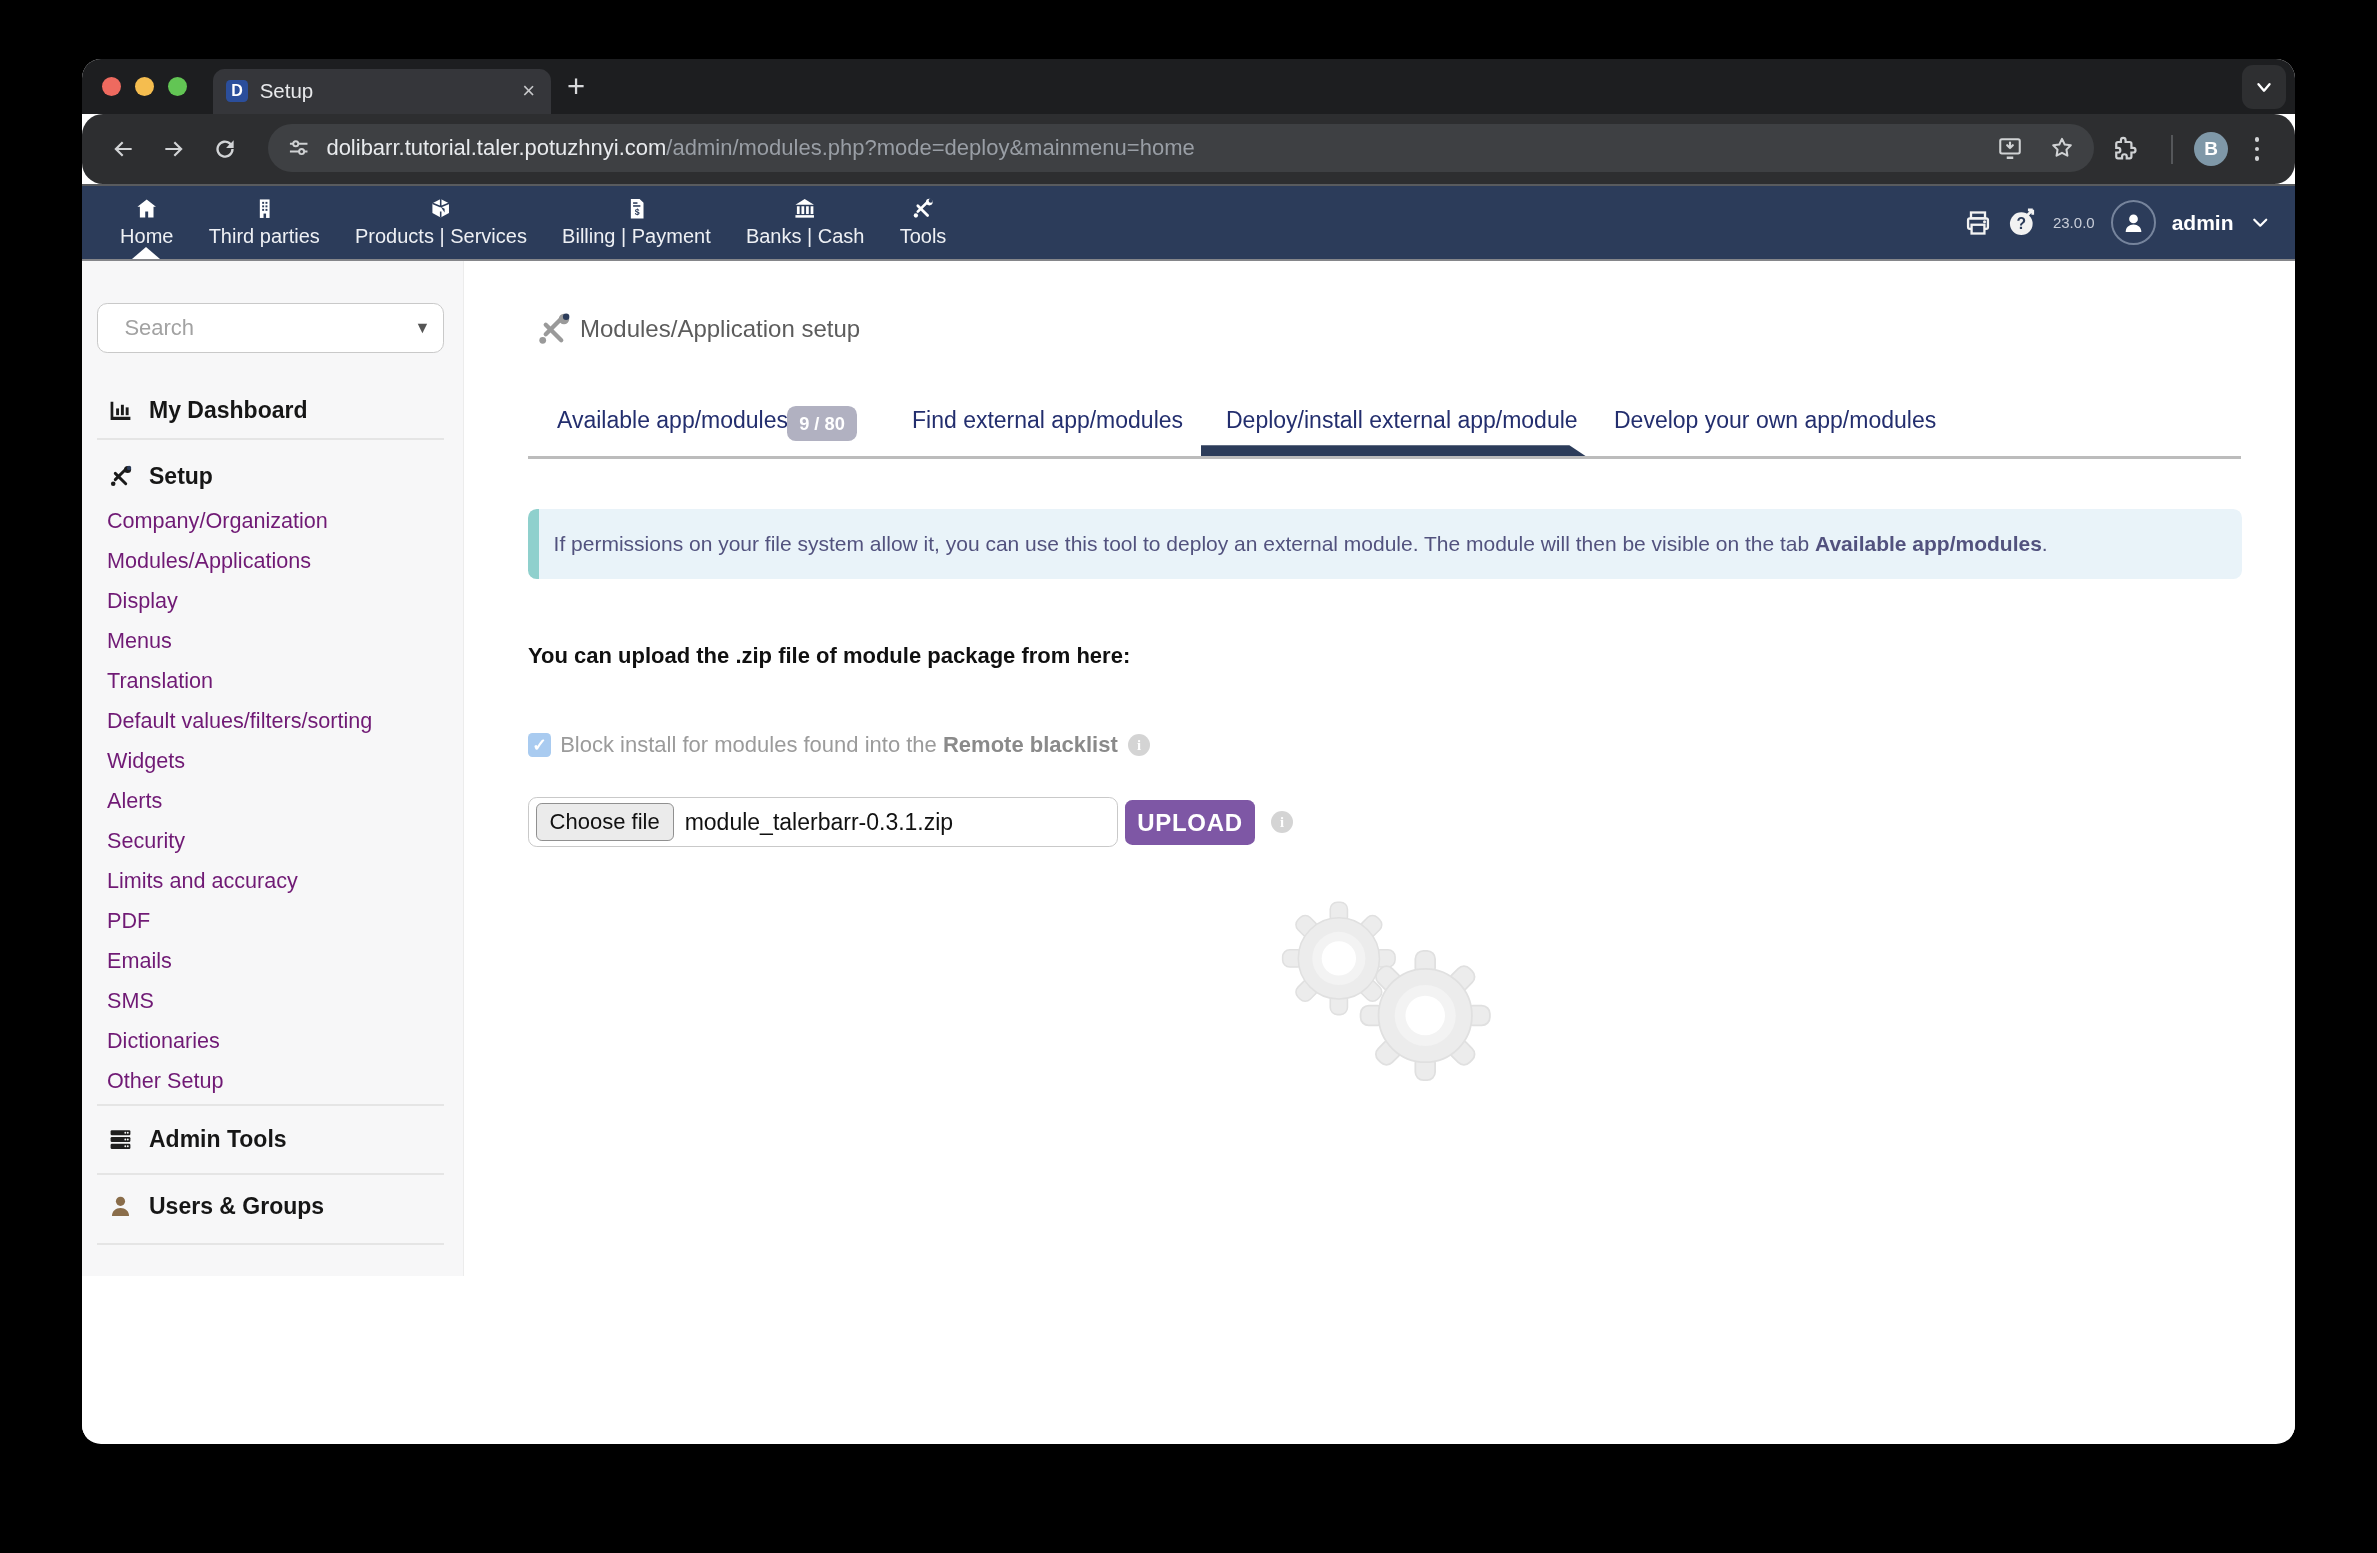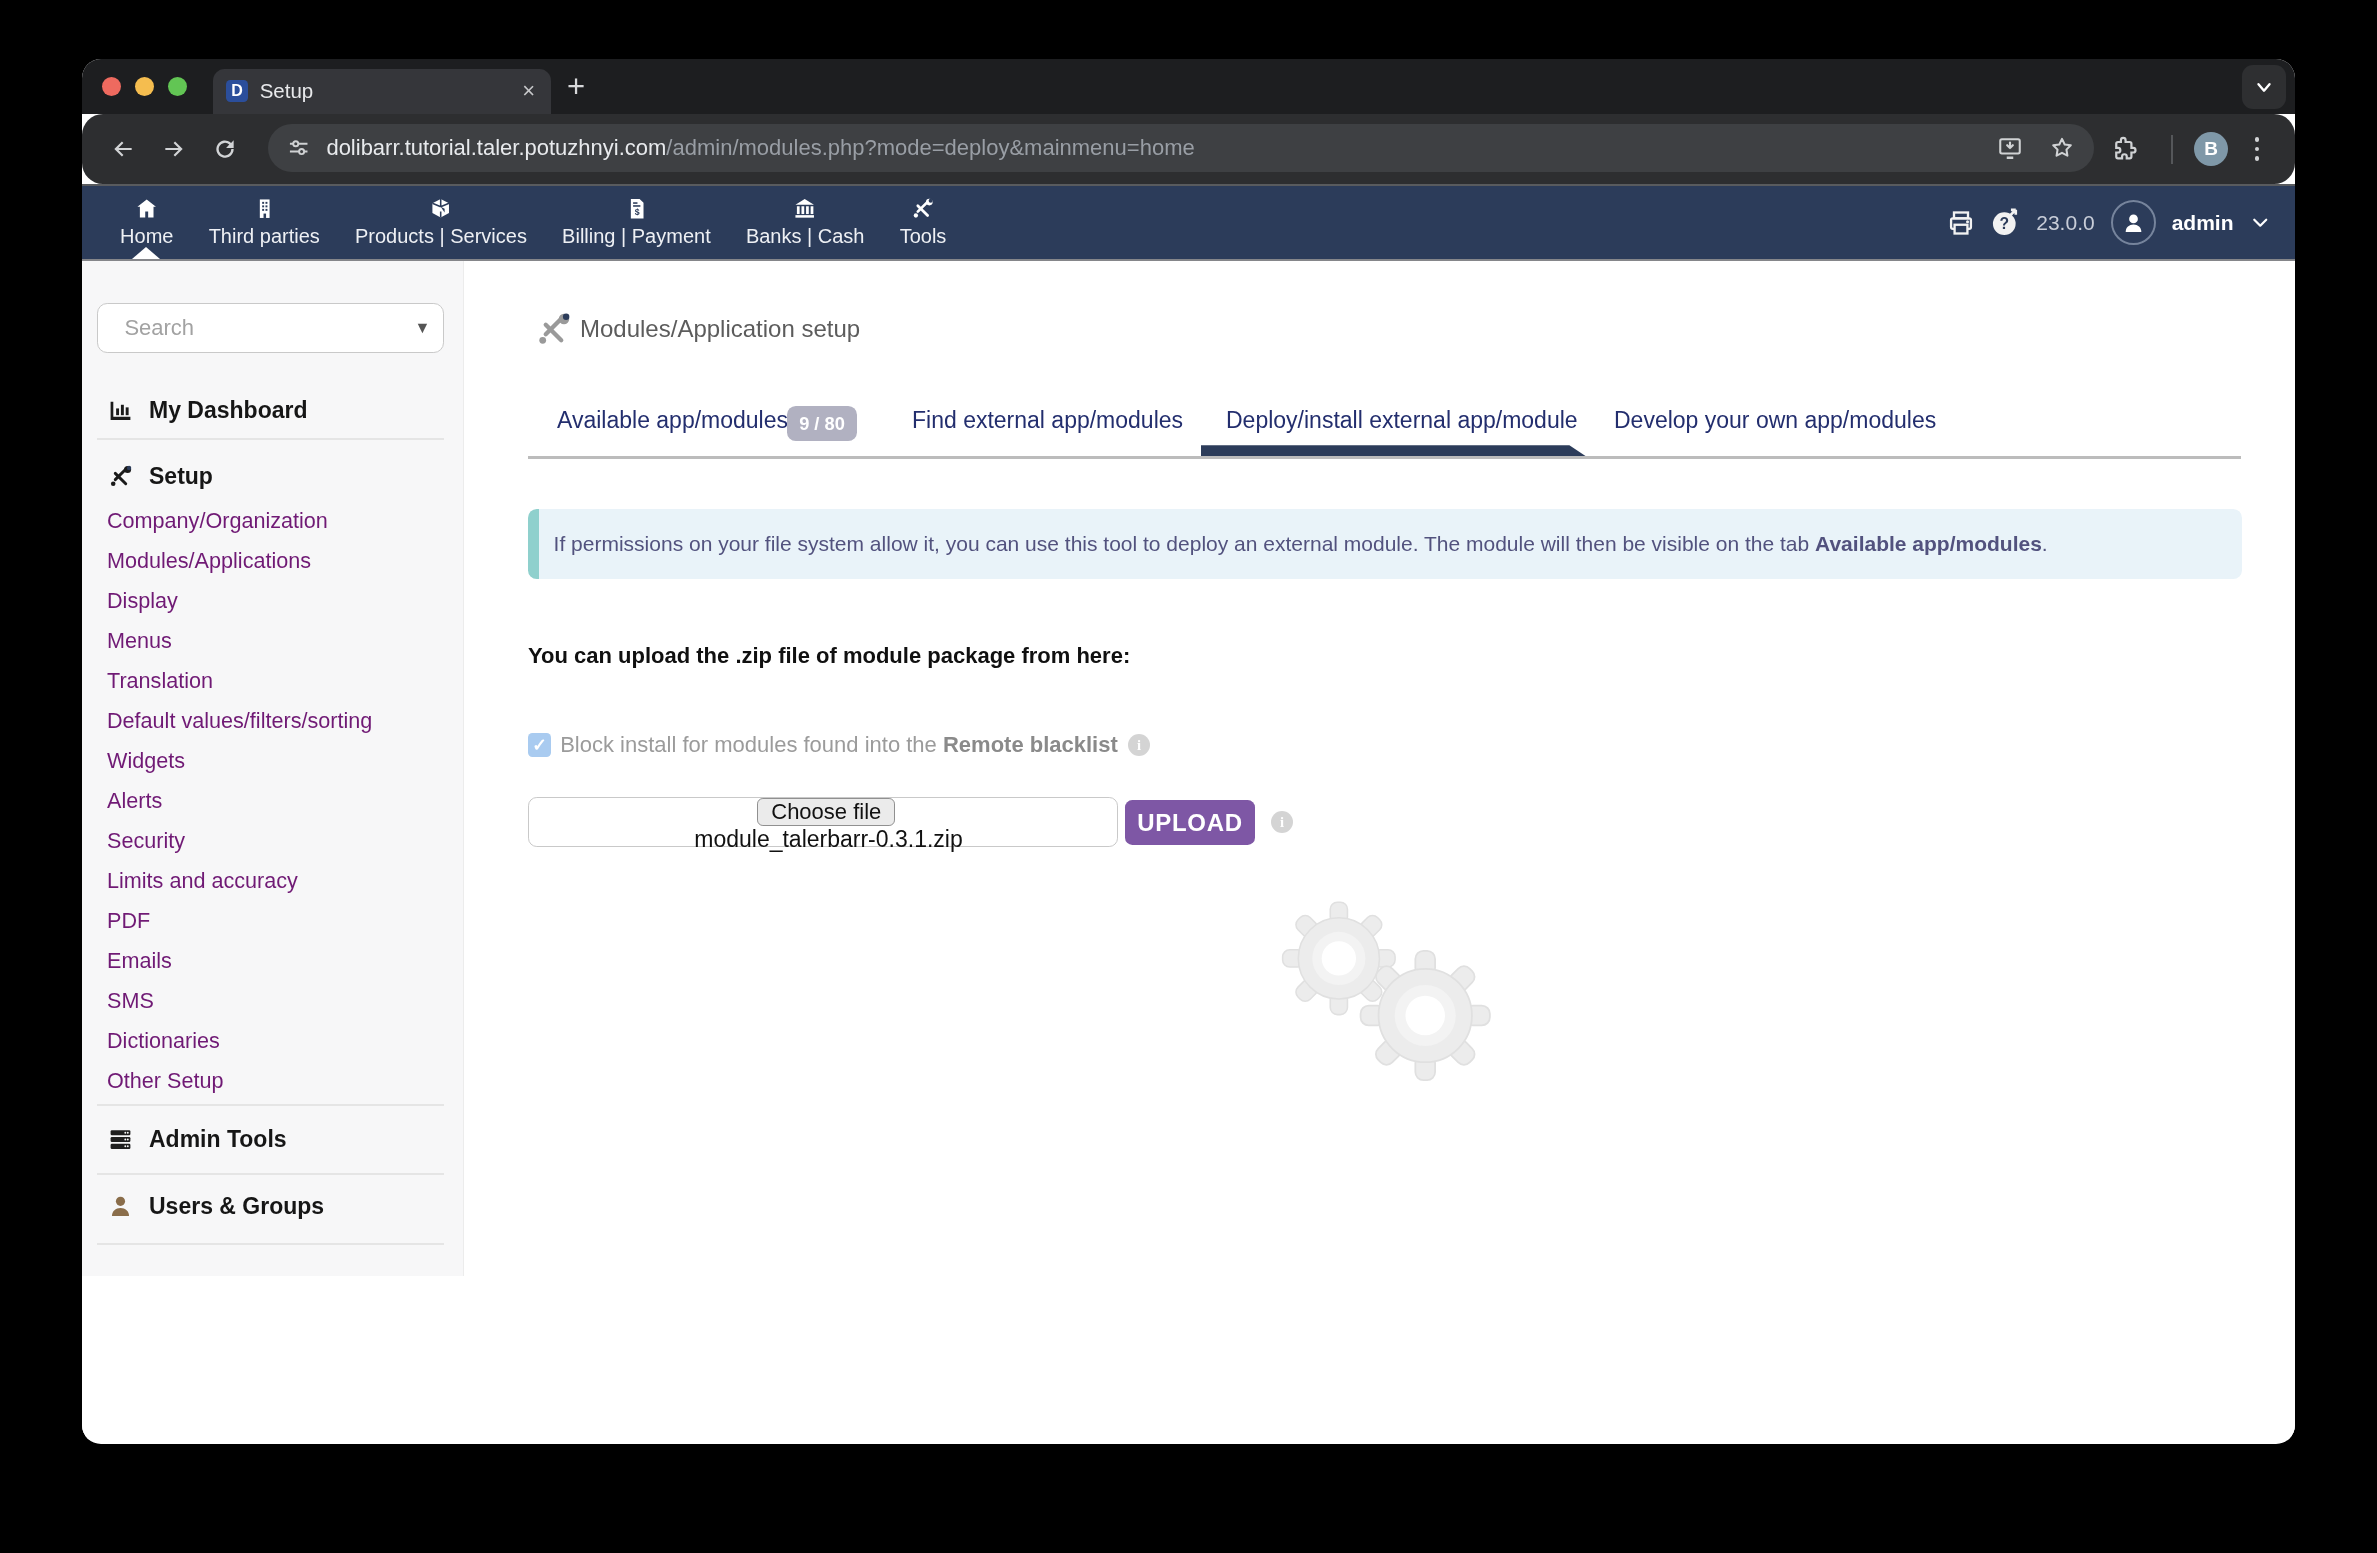--- a/index.html
+++ b/index.html
@@ -41,21 +41,21 @@
   
   .dolibar{position:relative;height:73px;background:#2c3c5a;border-bottom:2.2px solid #85868a;
            display:flex;align-items:stretch;color:#eef0f4;}
   .menu-left{display:flex;padding-left:20.5px;}
   .mitem{position:relative;display:flex;flex-direction:column;align-items:center;justify-content:center;
          gap:4.4px;padding:0 17.6px;}
   .mitem .mlabel{font-size:20px;}
   .mitem.active::after{content:"";position:absolute;bottom:0;left:50%;margin-left:-14.6px;width:0;height:0;
          border-left:14.6px solid transparent;border-right:14.6px solid transparent;border-bottom:12.4px solid #fff;}
   .menu-right{position:absolute;right:25px;top:0;height:73px;display:flex;align-items:center;gap:16px;}
-  .version{color:#c8cdd8;font-size:21px;}
+  .version{color:#c8cdd8;font-size:15px;}
   .navavatar{width:41px;height:41px;border-radius:50%;border:2.2px solid #76849c;display:flex;align-items:center;justify-content:center;}
   .adminname{color:#fff;font-size:21px;font-weight:600;}
 
   
   .page{position:relative;height:1179px;background:#fff;}
   .sidebar{position:absolute;left:0;top:0;width:381px;height:1015px;background:#f7f7f8;border-right:1.5px solid #ececec;}
   .search{position:absolute;left:14.6px;top:42px;width:347px;height:50px;background:#fff;border:1.5px solid #c9c9c9;
           border-radius:10.2px;display:flex;align-items:center;box-sizing:border-box;}
   .search input{border:none;outline:none;background:transparent;font-size:22px;color:#444;flex:1;margin-left:10.2px;
           font-family:"Liberation Sans",sans-serif;}
@@ -88,21 +88,21 @@
   .blrow{position:absolute;left:65px;top:471px;display:flex;align-items:center;}
   .cbox{width:23.4px;height:23.4px;border-radius:4.4px;background:#a9cbf0;color:#fff;font-size:17.6px;font-weight:bold;
         display:flex;align-items:center;justify-content:center;}
   .bltext{font-size:22px;color:#9b9b9b;margin-left:8.8px;}
   .bltext b{color:#8a8a8a;}
   .infoi{width:22px;height:22px;border-radius:50%;background:#d4d4d4;color:#fff;font-size:14.6px;font-weight:bold;
         display:flex;align-items:center;justify-content:center;font-family:"Liberation Serif",serif;}
   .blrow .infoi{margin-left:10.2px;}
 
   .filerow{position:absolute;left:65px;top:536px;width:590px;height:50px;background:#fff;border:1.5px solid #c9c9c9;
-        border-radius:8.8px;box-sizing:border-box;display:flex;align-items:center;flex-direction:column;}
+        border-radius:8.8px;box-sizing:border-box;display:flex;align-items:center;}
   .choosebtn{margin-left:6.6px;height:38px;padding:0 13px;background:#ebebeb;border:1.5px solid #909090;border-radius:5.9px;
         font-size:22px;color:#111;display:flex;align-items:center;box-sizing:border-box;}
   .fname{font-size:23px;color:#111;margin-left:11px;white-space:nowrap;}
   .uploadbtn{position:absolute;left:662px;top:539px;width:130px;height:45px;background:#7e57a5;border:none;border-radius:7.3px;
         color:#fff;font-size:24px;font-weight:bold;letter-spacing:0.7px;font-family:"Liberation Sans",sans-serif;}
   .infoi2{position:absolute;left:808px;top:550px;}
 
   .gears{position:absolute;left:769px;top:630px;}
 </style>
 </head>

